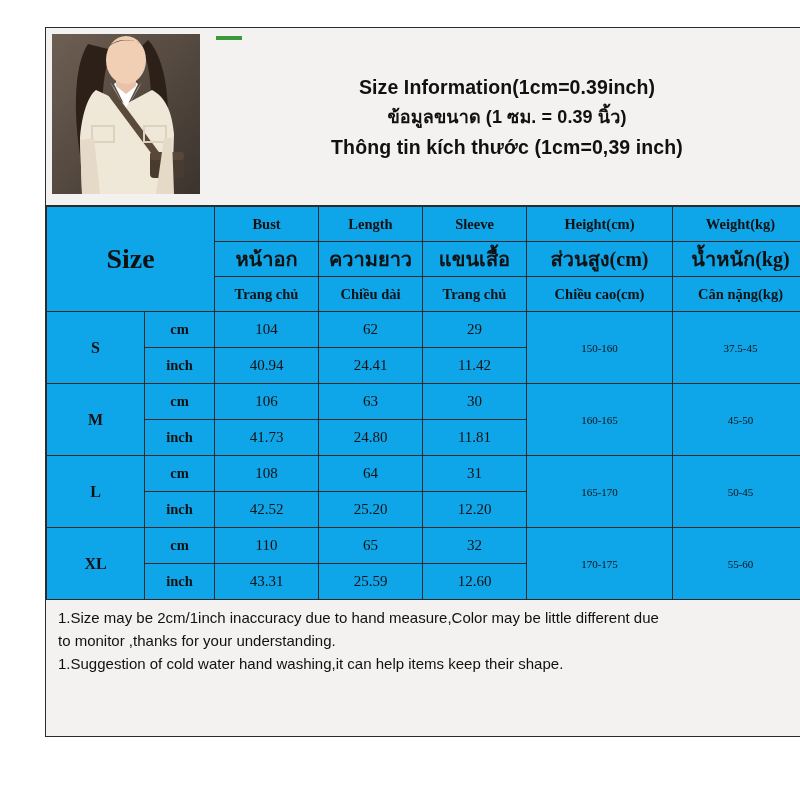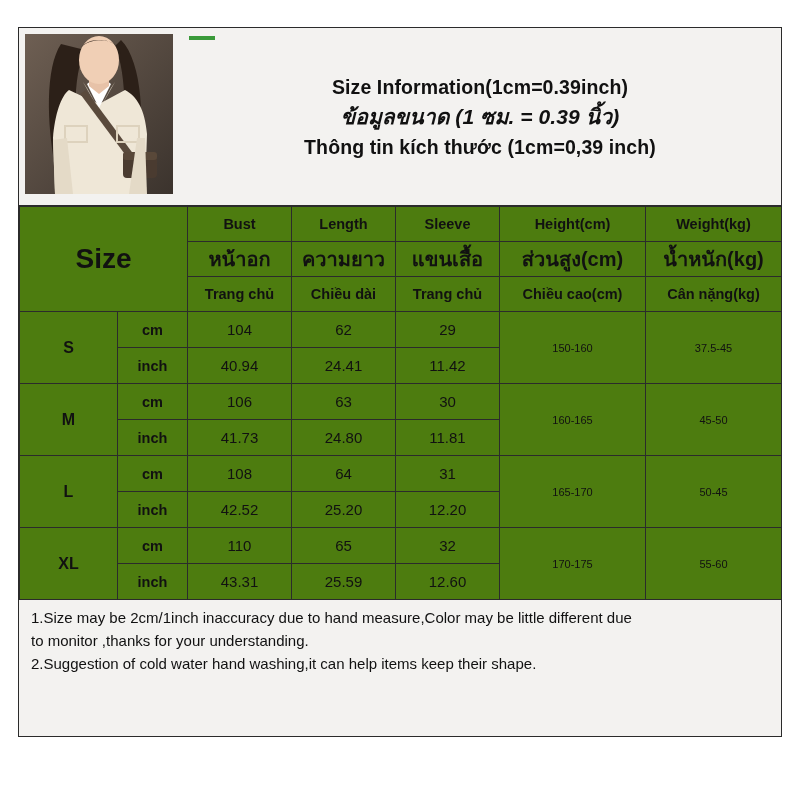--- a/index.html
+++ b/index.html
@@ -12,20 +12,21 @@
     height: 800px;
     font-family: "Liberation Sans", sans-serif;
     color: #000;
     overflow: hidden;
   }
   .page {
     position: relative;
     width: 736px;
     height: 800px;
     background: #ffffff;
+    margin-left: 27px;
   }
   .card {
     position: absolute;
     left: 18px;
     top: 27px;
     width: 764px;
     height: 710px;
     background: #f3f2f0;
     border: 1px solid #2b2b2b;
     box-sizing: border-box;
@@ -60,36 +61,37 @@
     justify-content: center;
   }
   .title-line {
     font-weight: bold;
     font-size: 19.5px;
     line-height: 30px;
     color: #111;
     text-align: center;
     letter-spacing: 0.1px;
   }
-  .title-line.thai { font-size: 21px; font-style: italic; }
+  .title-line.thai { font-size: 18px; }
 
   
   table.size-table {
     border-collapse: collapse;
     width: 762px;
     table-layout: fixed;
     font-size: 14.5px;
   }
   table.size-table td {
     border: 1px solid #2b2b2b;
     text-align: center;
     vertical-align: middle;
     color: #111;
-    background: #4d7c0f;
+    background: #0ea5e9;
     padding: 0;
+    font-family: Liberation Serif, serif;
   }
   .col-size   { width: 98px; }
   .col-unit   { width: 70px; }
   .col-bust   { width: 104px; }
   .col-length { width: 104px; }
   .col-sleeve { width: 104px; }
   .col-height { width: 146px; }
   .col-weight { width: 136px; }
 
   .hdr-cell {
@@ -290,17 +292,17 @@
           <td class="val-cell">43.31</td>
           <td class="val-cell">25.59</td>
           <td class="val-cell">12.60</td>
         </tr>
       </tbody>
     </table>
 
     <div class="attention">
       <div>1.Size may be 2cm/1inch inaccuracy due to hand measure,Color may be little different due</div>
       <div>to monitor ,thanks for your understanding.</div>
-      <div>2.Suggestion of cold water hand washing,it can help items keep their shape.</div>
+      <div>1.Suggestion of cold water hand washing,it can help items keep their shape.</div>
     </div>
 
   </div>
 </div>
 
 </body></html>

